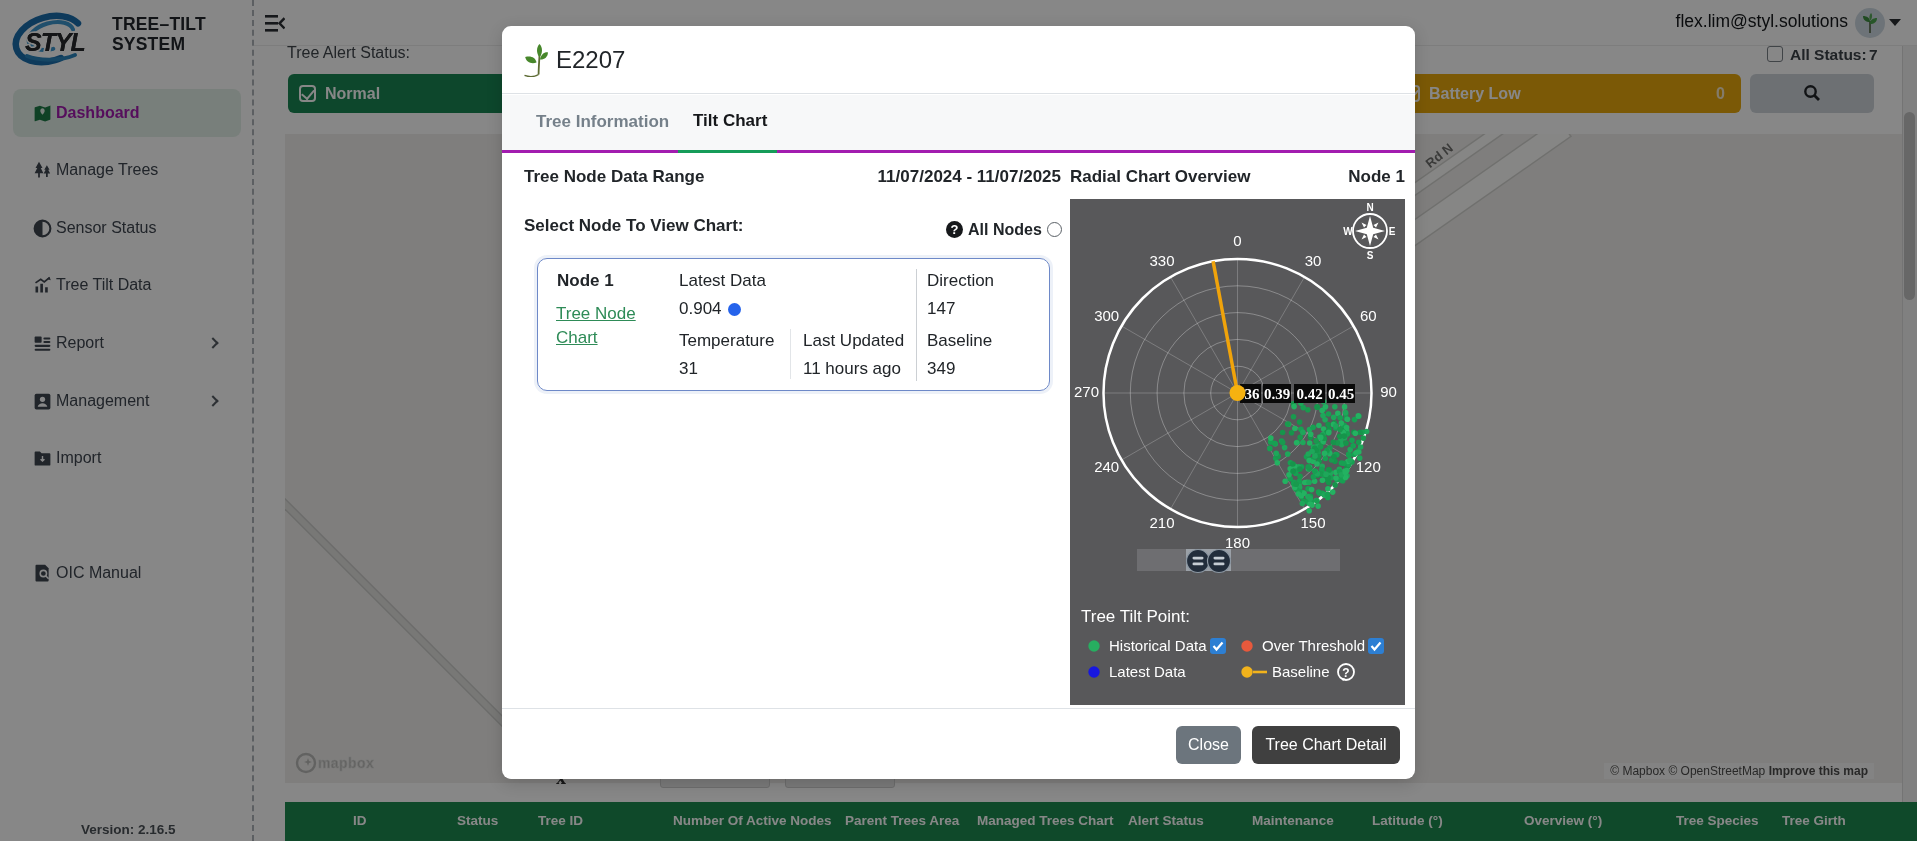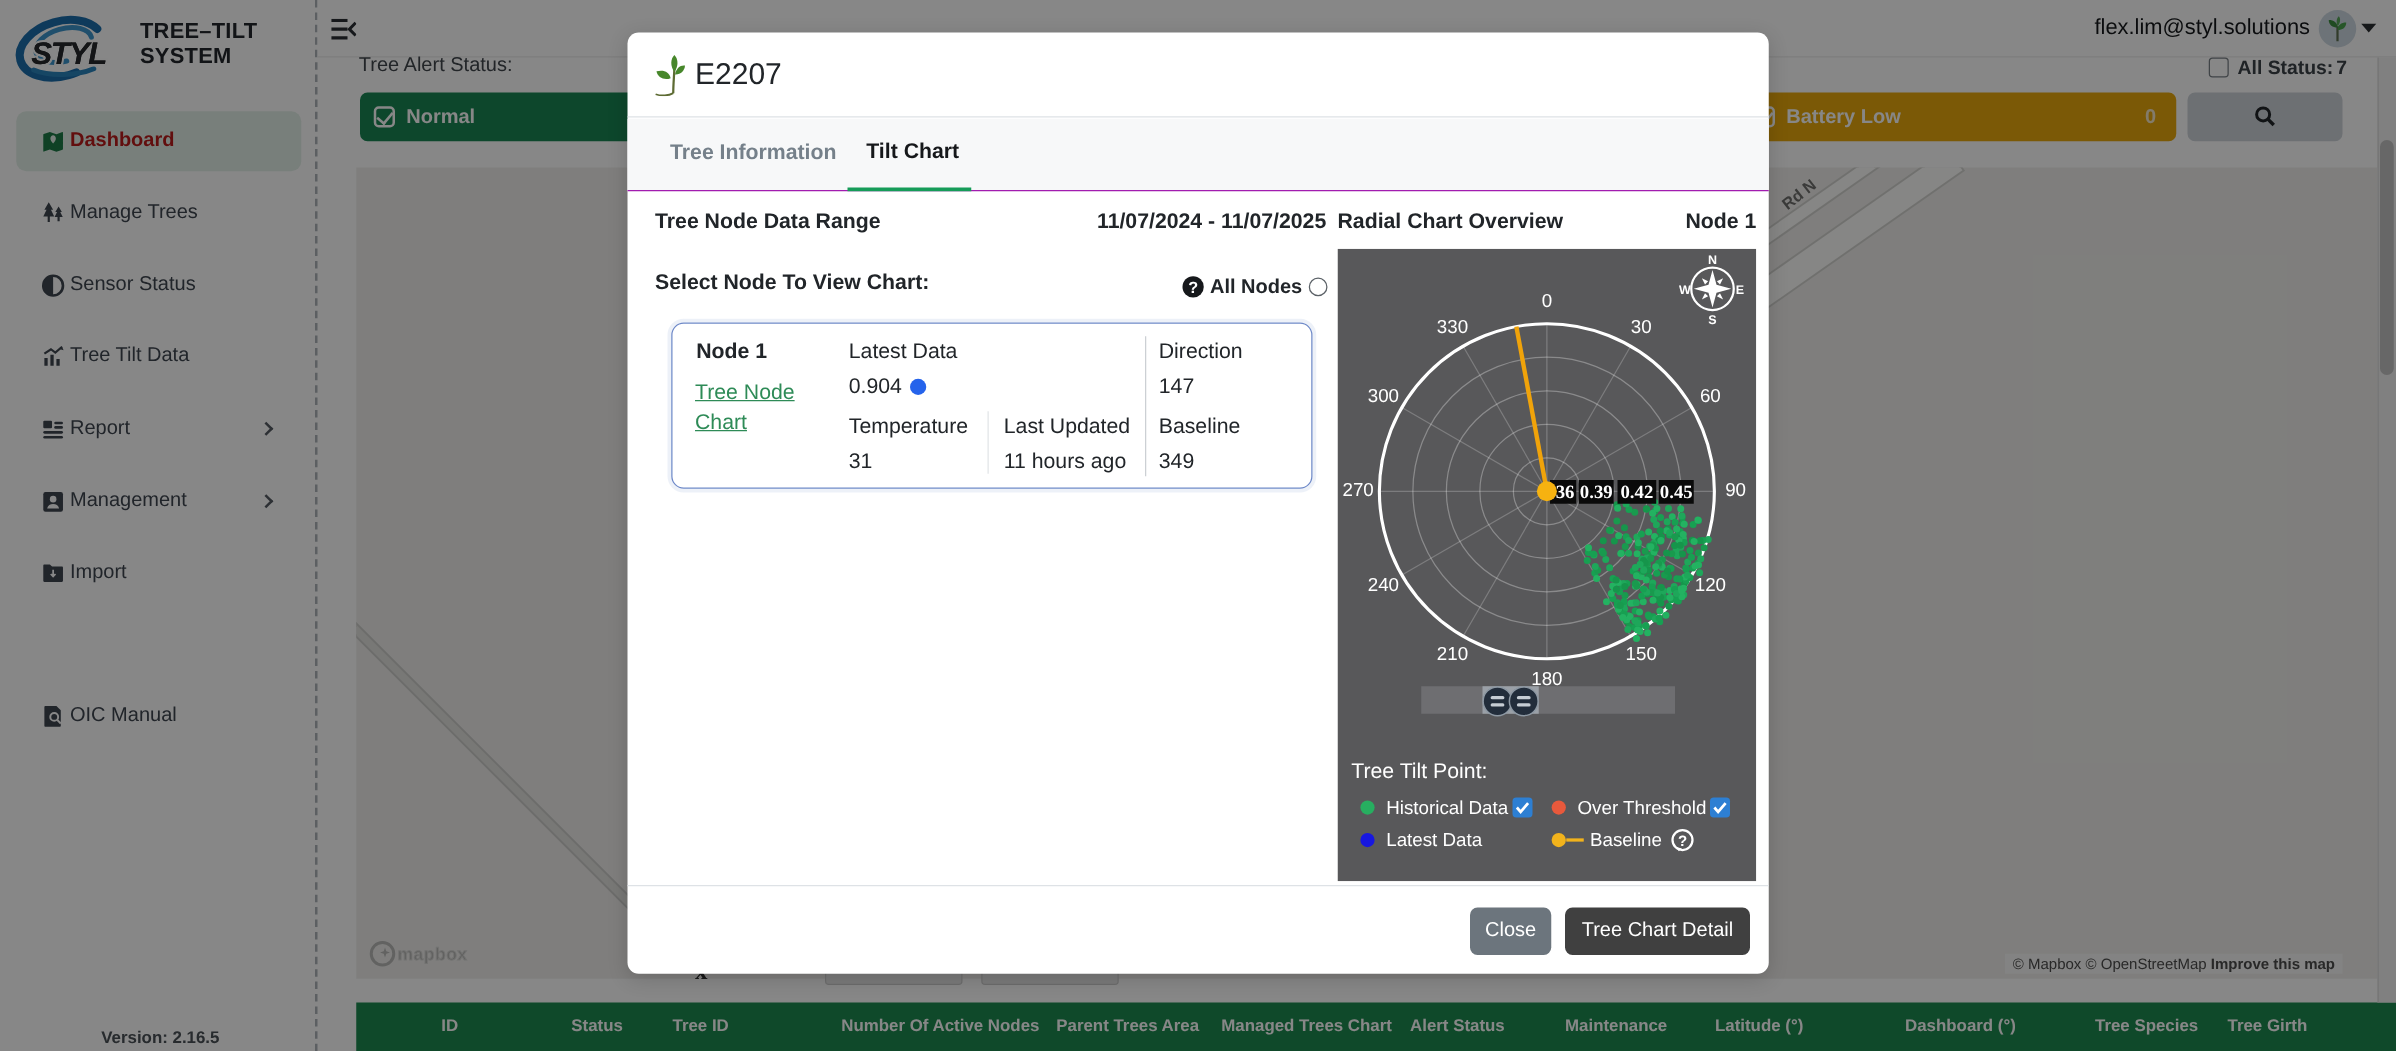--- a/index.html
+++ b/index.html
@@ -6,21 +6,21 @@
   html,body { width:1917px; height:841px; overflow:hidden; }
   body { font-family:"Liberation Sans", sans-serif; background:#fff; position:relative; }
   .abs { position:absolute; }
 
   
   .sidebar { position:absolute; left:0; top:0; width:254px; height:841px; background:#fff;
              border-right:2px dashed #aeb4ba; z-index:1; }
   .menu-item { position:absolute; left:13px; width:228px; height:48px; border-radius:8px;
                display:flex; align-items:center; color:#3f4650; font-size:16px; font-weight:500; }
   .menu-item svg { margin-left:19px; margin-right:3px; flex:0 0 auto; }
-  .menu-item.active { background:#e3f0e8; color:#b91c1c; font-weight:700; }
+  .menu-item.active { background:#e3f0e8; color:#a21caf; font-weight:700; }
   .chev { position:absolute; right:24px; top:50%; width:8px; height:8px; border-right:2px solid #555c63;
           border-top:2px solid #555c63; transform:translateY(-50%) rotate(45deg); }
 
   
   .topbar { position:absolute; left:254px; top:0; width:1663px; height:46px; background:#fff; border-bottom:1px solid #ececec; z-index:1; }
   .email { position:absolute; top:11px; right:69px; font-size:17.5px; color:#15181b; }
   .avatar { position:absolute; top:8px; right:32px; width:30px; height:30px; border-radius:50%; background:#cfdae2; }
   .caret { position:absolute; top:19px; right:16px; width:0; height:0; border-left:6px solid transparent;
            border-right:6px solid transparent; border-top:7px solid #2b2e31; }
 
@@ -45,21 +45,21 @@
   .sb-track { position:absolute; right:0; top:46px; width:15px; height:756px; background:#f2f2f2; border-left:1px solid #dcdcdc; z-index:1; }
   .sb-thumb { position:absolute; right:2px; top:66px; width:11px; height:188px; background:#c2c2c2; border-radius:6px; }
 
   
   .backdrop { position:absolute; left:0; top:0; width:1917px; height:841px; background:rgba(0,0,0,0.47); z-index:5; }
   .modal { position:absolute; left:502px; top:26px; width:913px; height:753px; background:#fff; border-radius:9px;
            z-index:10; box-shadow:0 4px 16px rgba(0,0,0,0.16); }
   .mhead { position:absolute; left:0; top:0; width:100%; height:68px; border-bottom:1px solid #dee2e6;
            display:flex; align-items:center; }
   .mtitle { font-size:24px; color:#212529; margin-left:8px; }
-  .tabs { position:absolute; left:0; top:69px; width:100%; height:58px; background:#f7f8f9; border-bottom:1px solid #a21caf; }
+  .tabs { position:absolute; left:0; top:69px; width:100%; height:58px; background:#f7f8f9; border-bottom:3px solid #a21caf; }
   .tab1 { position:absolute; left:34px; top:17px; font-size:17px; font-weight:600; color:#75808a; }
   .tab2 { position:absolute; left:191px; top:16px; font-size:17px; font-weight:700; color:#16181b; }
   .tabline { position:absolute; left:176px; top:55px; width:99px; height:3px; background:#169c59; }
 
   .b { font-weight:700; color:#212529; }
   .lbl { color:#212529; font-size:17px; }
 
   .node-card { position:absolute; left:35px; top:232px; width:513px; height:133px; border:1.6px solid #6e89c8;
                border-radius:10px; box-shadow:0 0 0 3px rgba(110,137,200,0.12); }
 
@@ -200,21 +200,21 @@
 <div class="thead">
   <span style="left:68px;">ID</span>
   <span style="left:172px;">Status</span>
   <span style="left:253px;">Tree ID</span>
   <span style="left:388px;">Number Of Active Nodes</span>
   <span style="left:560px;">Parent Trees Area</span>
   <span style="left:692px;">Managed Trees Chart</span>
   <span style="left:843px;">Alert Status</span>
   <span style="left:967px;">Maintenance</span>
   <span style="left:1087px;">Latitude (°)</span>
-  <span style="left:1239px;">Dashboard (°)</span>
+  <span style="left:1239px;">Overview (°)</span>
   <span style="left:1391px;">Tree Species</span>
   <span style="left:1497px;">Tree Girth</span>
 </div>
 
 <div class="abs" style="left:556px; top:766px; font-size:20px; font-weight:700; color:#2e2e2e; z-index:1; font-family:'Liberation Serif',serif;">x̄</div>
 <div class="abs" style="left:660px; top:772px; width:110px; height:16px; background:#e9e9e9; border:1px solid #cfcfcf; border-radius:3px; z-index:1;"></div>
 <div class="abs" style="left:785px; top:772px; width:110px; height:16px; background:#e9e9e9; border:1px solid #cfcfcf; border-radius:3px; z-index:1;"></div>
 
 <div class="sb-track">
     <div class="sb-thumb"></div>

